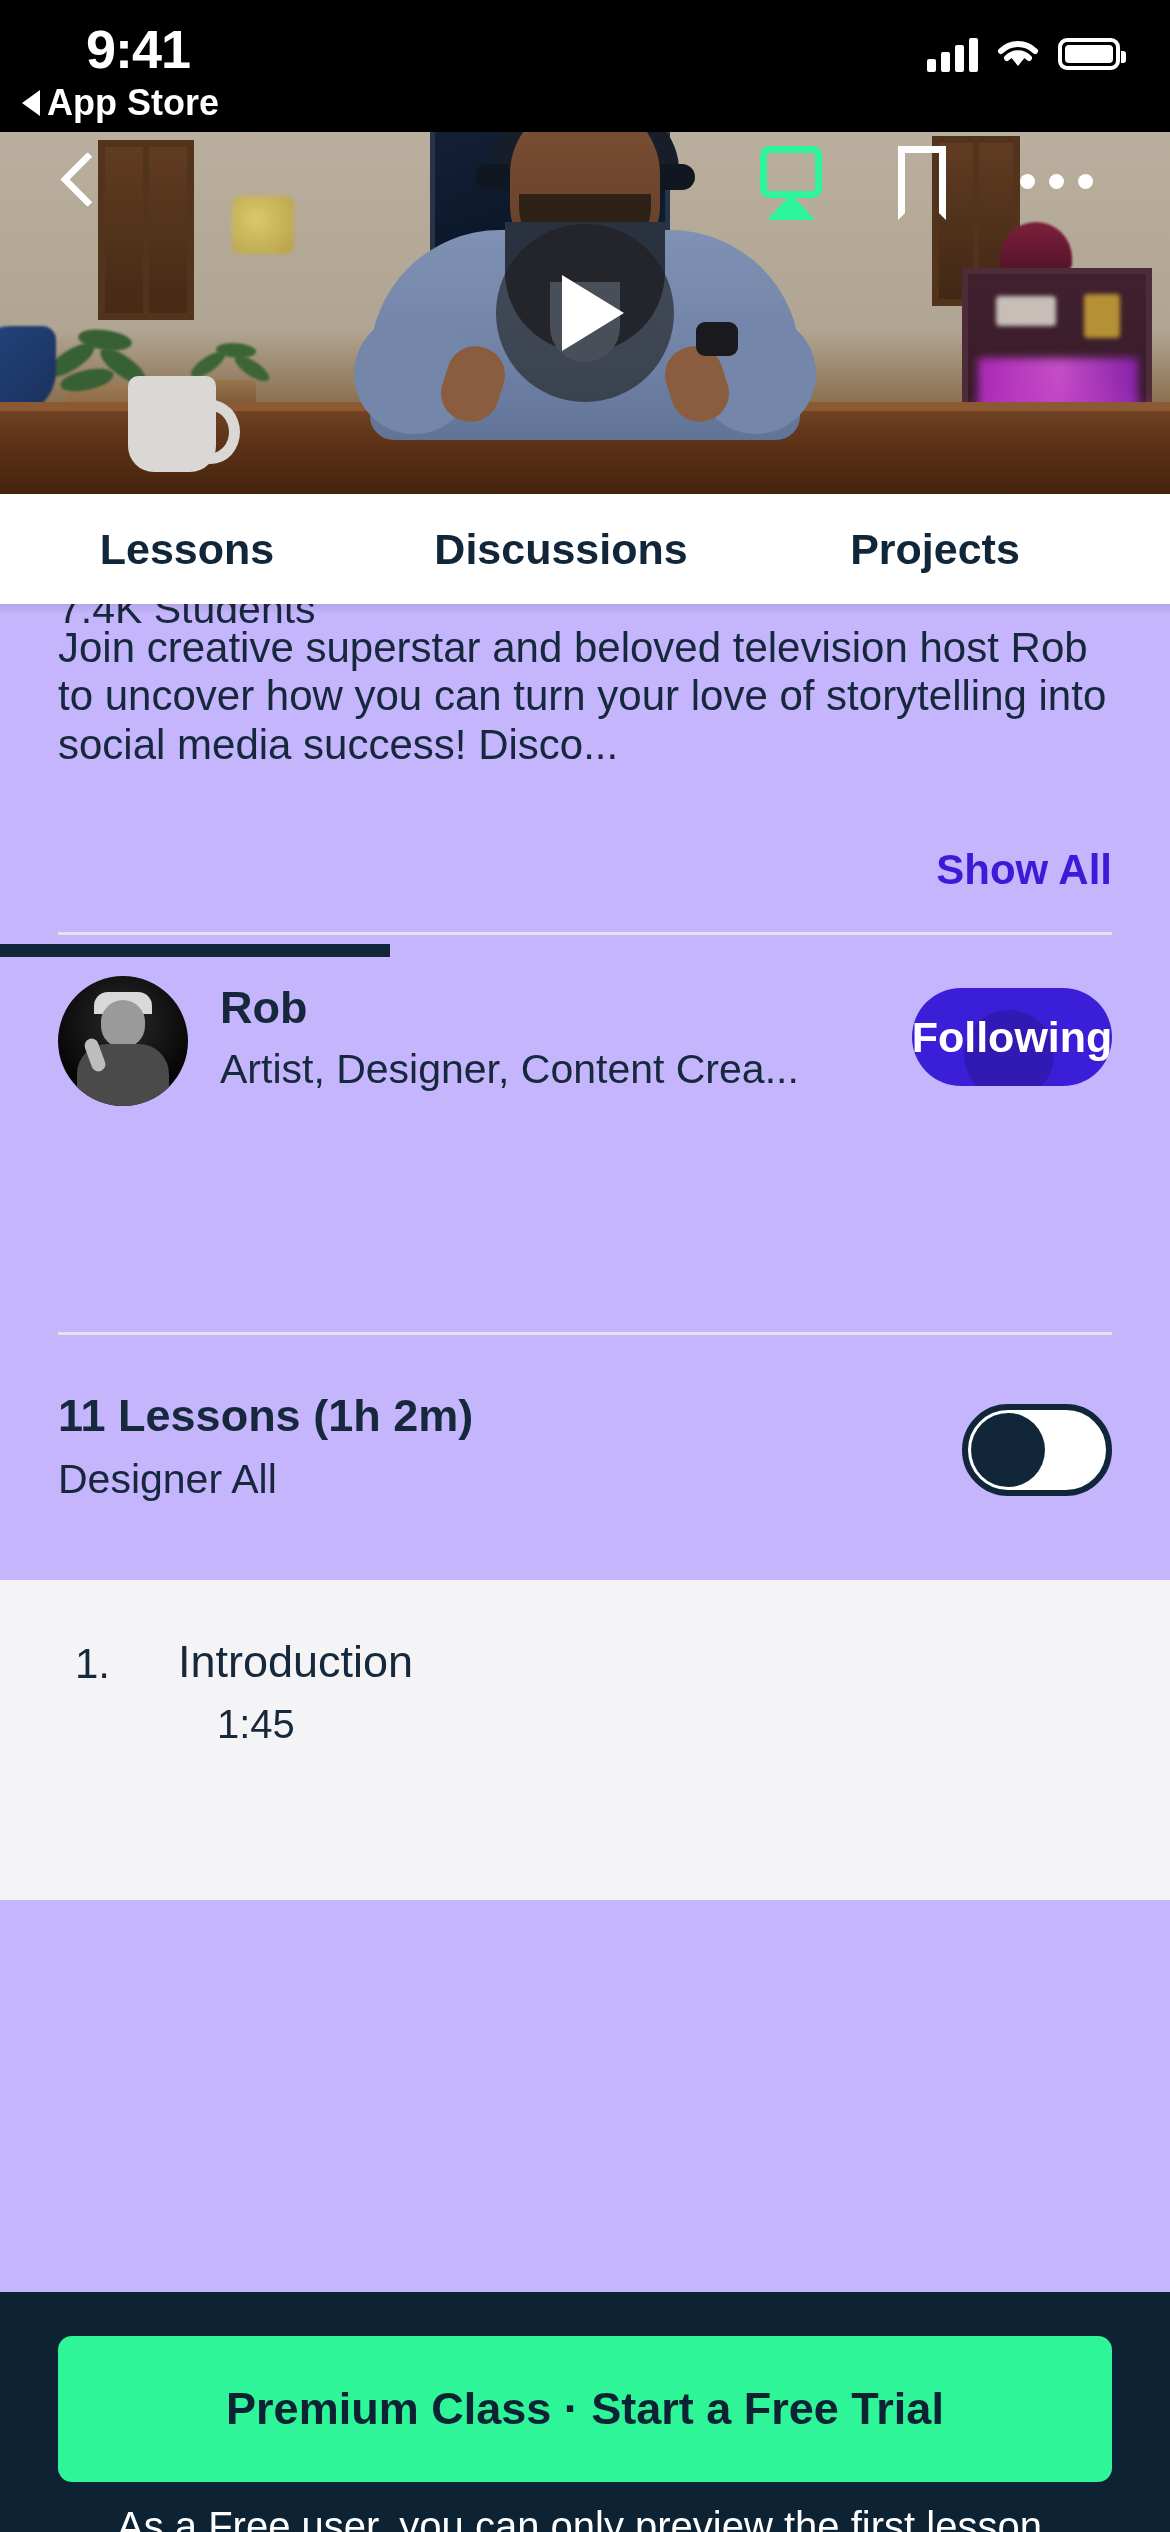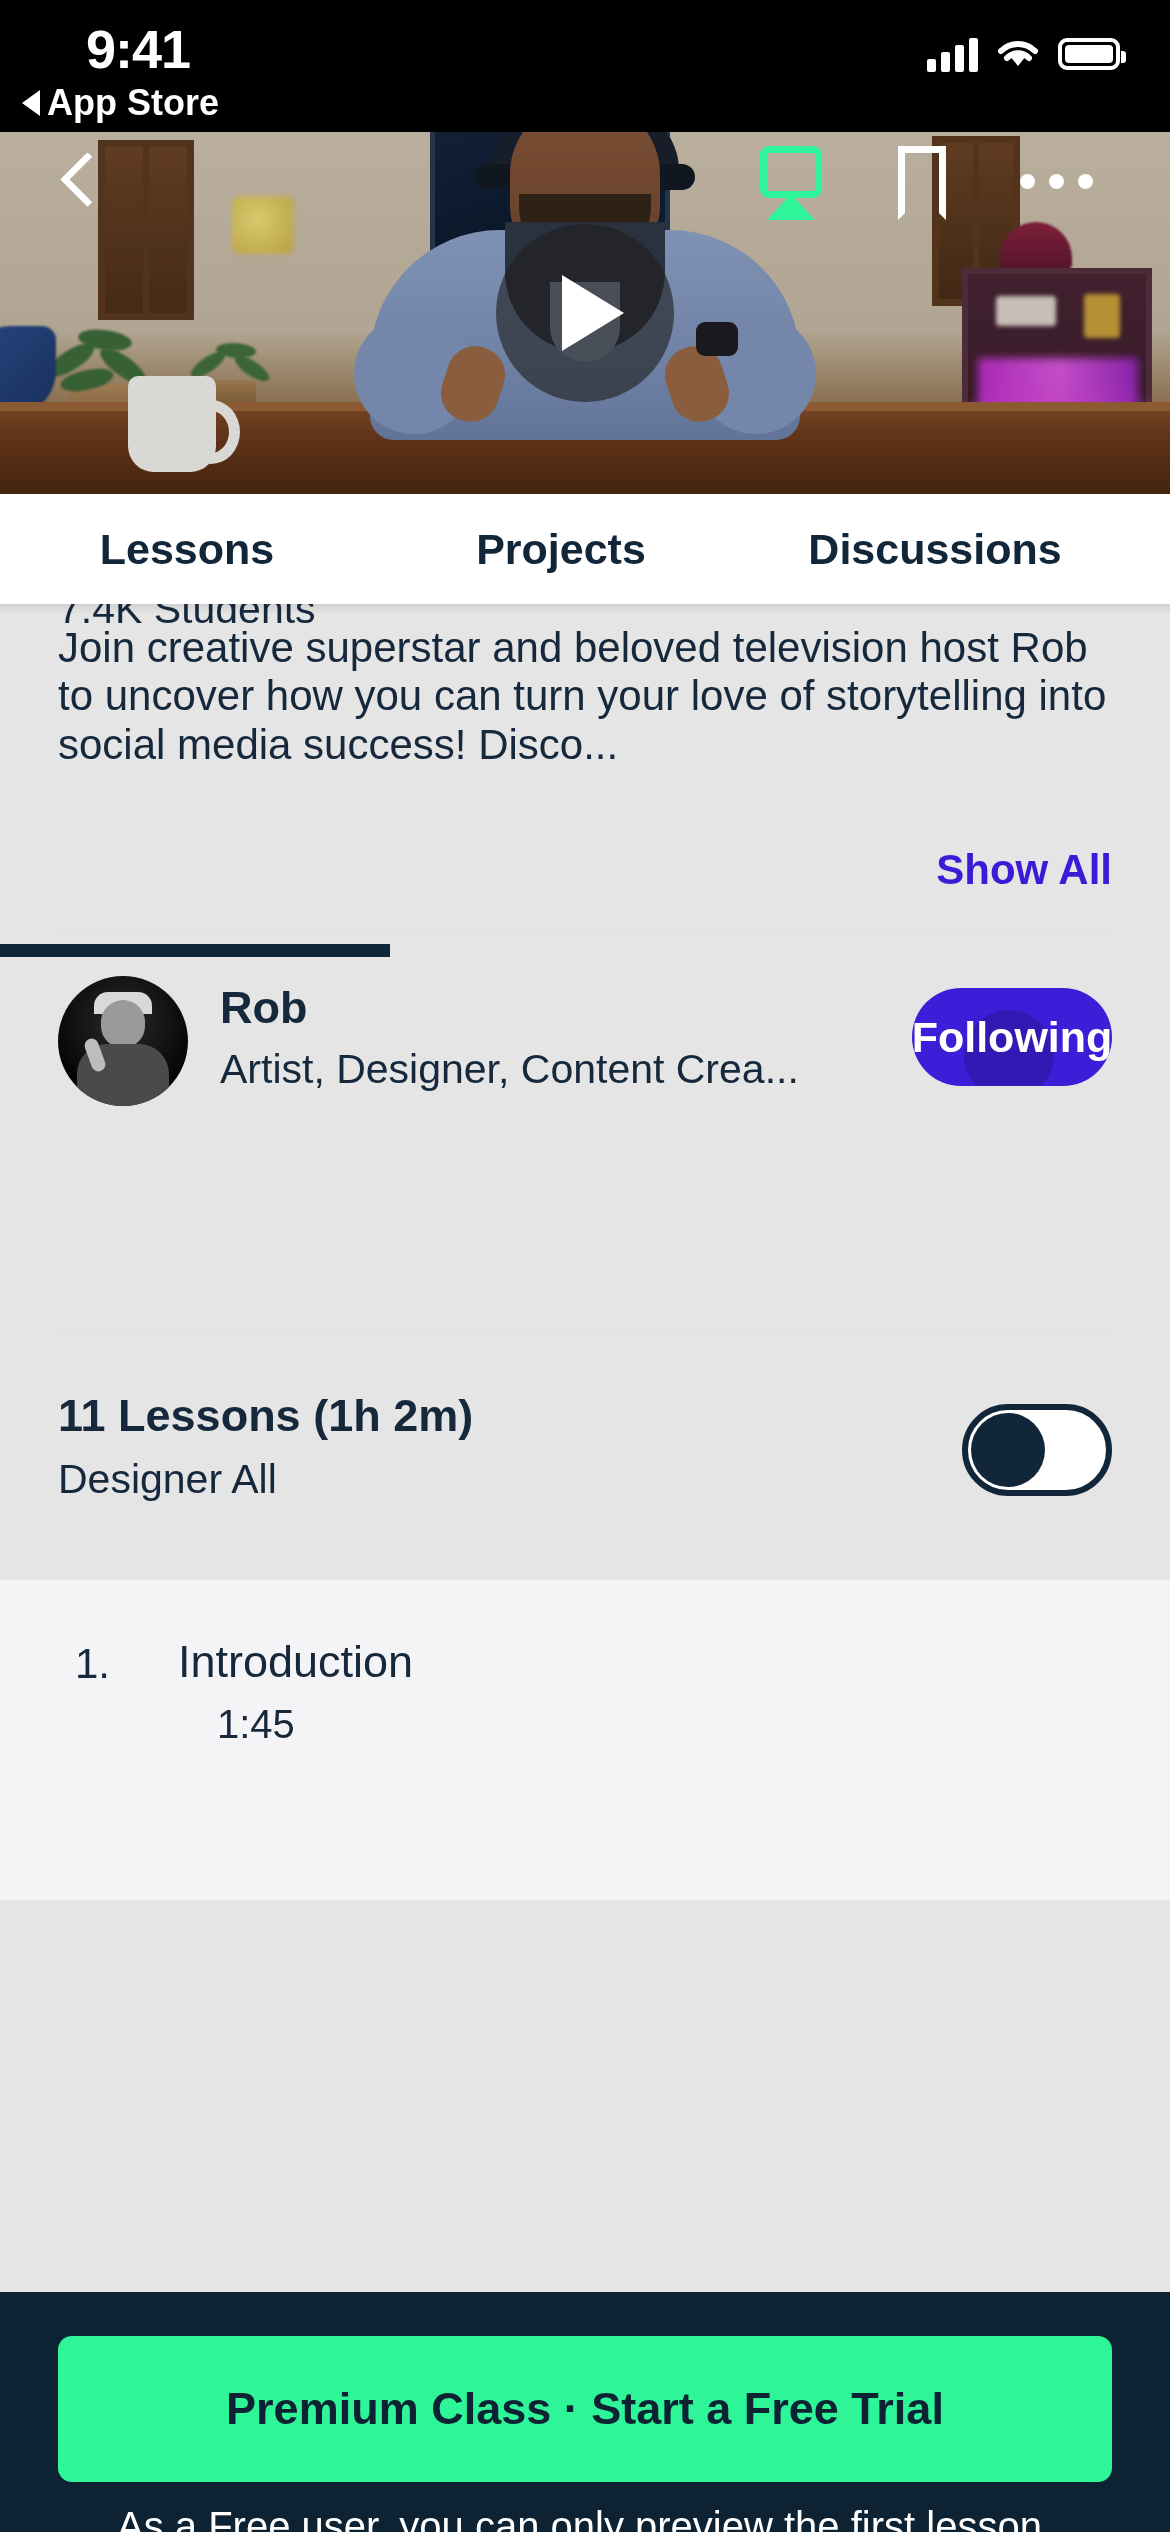--- a/index.html
+++ b/index.html
@@ -166,21 +166,21 @@
   .tabs {
     position:absolute; top:494px; left:0; width:1122px; height:110px;
     background:#fff; display:flex; align-items:center; z-index:5;
   }
   .tab { flex:1; text-align:center; font-size:43px; font-weight:700; color:#12263a; cursor:pointer; }
   .tab-underline { position:absolute; left:0; top:944px; width:390px; height:13px; background:#12263a; z-index:6; }
   .tabs-shadow { position:absolute; top:604px; left:0; width:1170px; height:10px;
     background:linear-gradient(180deg,rgba(0,0,0,.09),rgba(0,0,0,0)); z-index:5; }
 
   
-  .content { position:absolute; top:604px; left:0; width:1170px; height:1688px; background:#e5e5e5; overflow:hidden; }
+  .content { position:absolute; top:604px; left:0; width:1170px; height:1688px; background:#c4b5fd; overflow:hidden; }
   .clip-students { position:absolute; top:-18px; left:58px; font-size:41px; color:#16283c; }
 
   .desc { position:absolute; top:20px; left:58px; width:1066px;
     font-size:42px; line-height:1.15; color:#16283c; }
   .showall { position:absolute; top:242px; right:58px; font-size:42px; font-weight:700; color:#3d1bd6; cursor:pointer; }
 
   .divider { position:absolute; left:58px; width:1054px; height:3px; background:#e3e3e7; }
   .div1 { top:328px; }
   .div2 { top:728px; }
 
@@ -314,22 +314,22 @@
         </div>
     </div>
 
     <div class="playbtn">
         <span class="tri"></span>
       </div>
   </div>
 
   <div class="tabs">
     <div class="tab">Lessons</div>
+    <div class="tab">Discussions</div>
     <div class="tab">Projects</div>
-    <div class="tab">Discussions</div>
   </div>
   <div class="tab-underline"></div>
   <div class="tabs-shadow"></div>
 
   <div class="content">
 
     <div class="clip-students">7.4K Students</div>
 
     <div class="desc">Join creative superstar and beloved television host Rob to uncover how you can turn your love of storytelling into social media success!  Disco...</div>
     <div class="showall">Show All</div>

